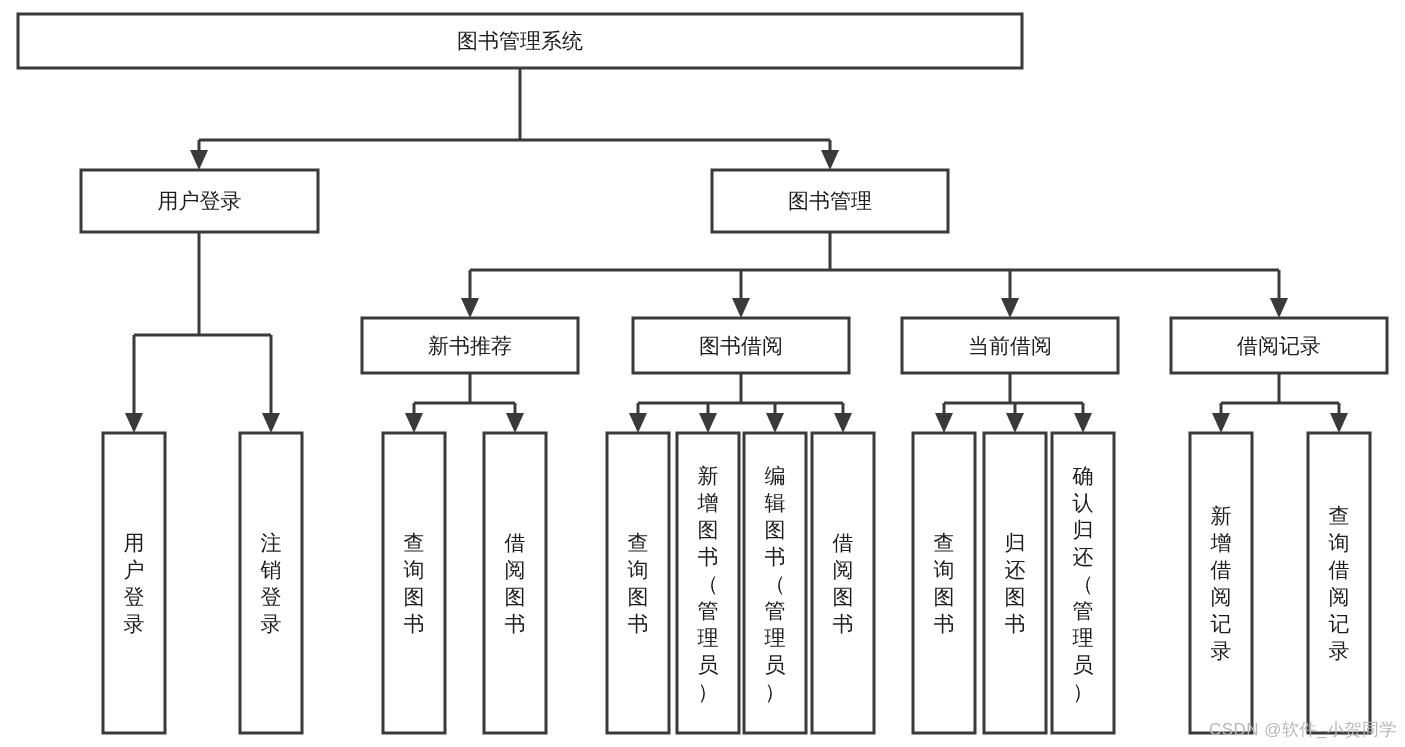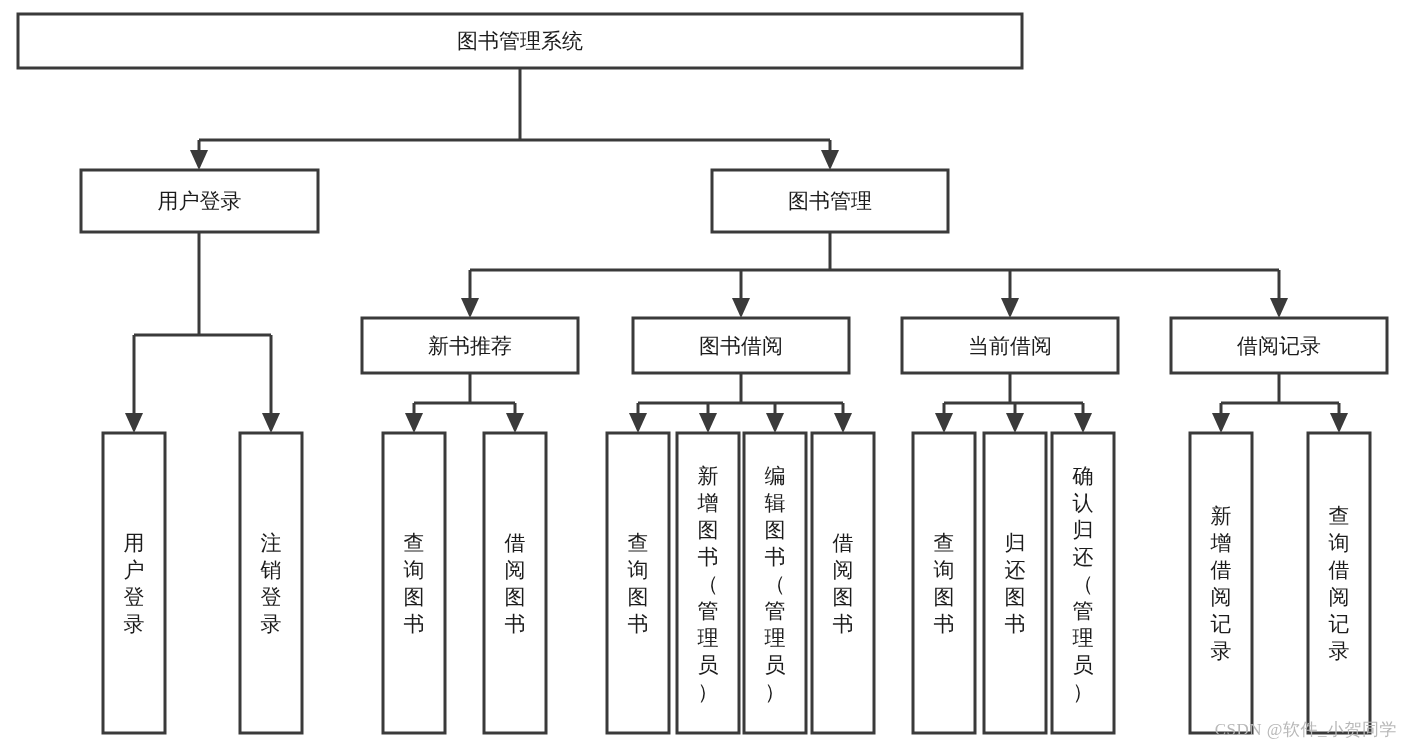--- a/index.html
+++ b/index.html
@@ -54,21 +54,21 @@
   .node-label-v {
     font-family: "DejaVu Sans", "Liberation Sans", sans-serif;
     font-size: 21px;
     fill: #1c1c1c;
     text-anchor: middle;
   }
   .watermark {
     position: absolute;
     right: 8px;
     bottom: 6px;
-    font-family: Liberation Serif, serif;
+    font-family: Liberation Sans, sans-serif;
     font-size: 17px;
     color: #b8b8b8;
     letter-spacing: 0.5px;
     white-space: nowrap;
     pointer-events: none;
   }
 </style>
 </head>
 <body>
 

